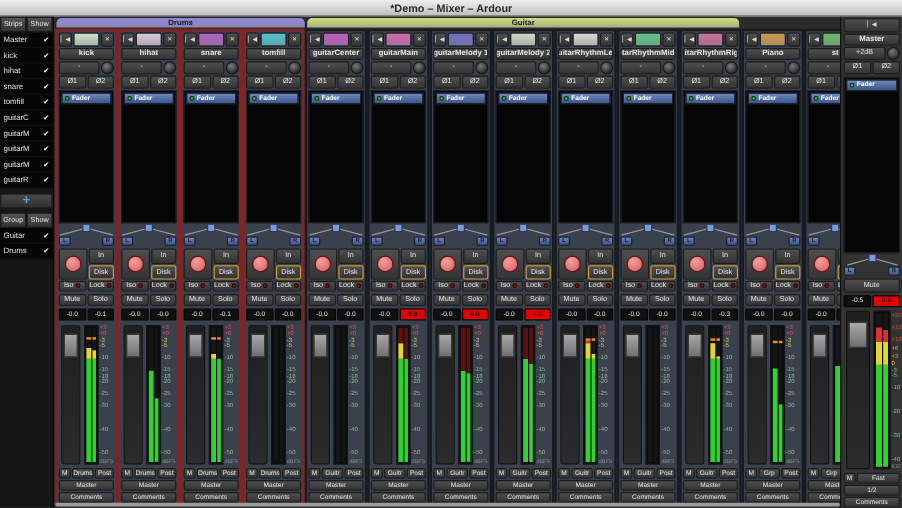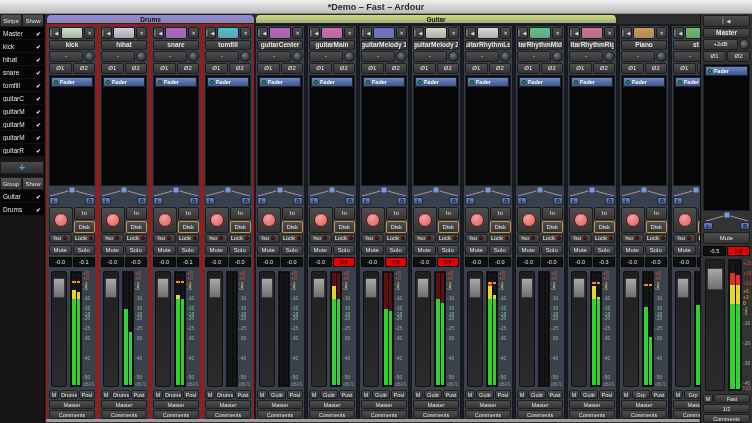--- a/index.html
+++ b/index.html
@@ -97,21 +97,21 @@
   #master .meter-bars { width:14px; }
   #master .mon-wide { height:12px; margin-top:1px; }
 
   #hscroll { position:absolute; left:46px; top:419px; width:654px; height:3px; background:#9b9b9b; border-radius:2px; z-index:6; }
 </style>
 </head>
 <body>
 
 <div id="app">
   <div id="titlebar">
-    <span>*Demo – Fast – Ardour</span>
+    <span>*Demo – Mixer – Ardour</span>
   </div>
 
   <div id="sidebar">
     <div class="side-hdr">
       <div class="hbtn">Strips</div>
       <div class="hbtn">Show</div>
     </div>
     <div class="side-list" id="strip-list">
         <div class="side-row">
           <span class="lbl">Master</span>

